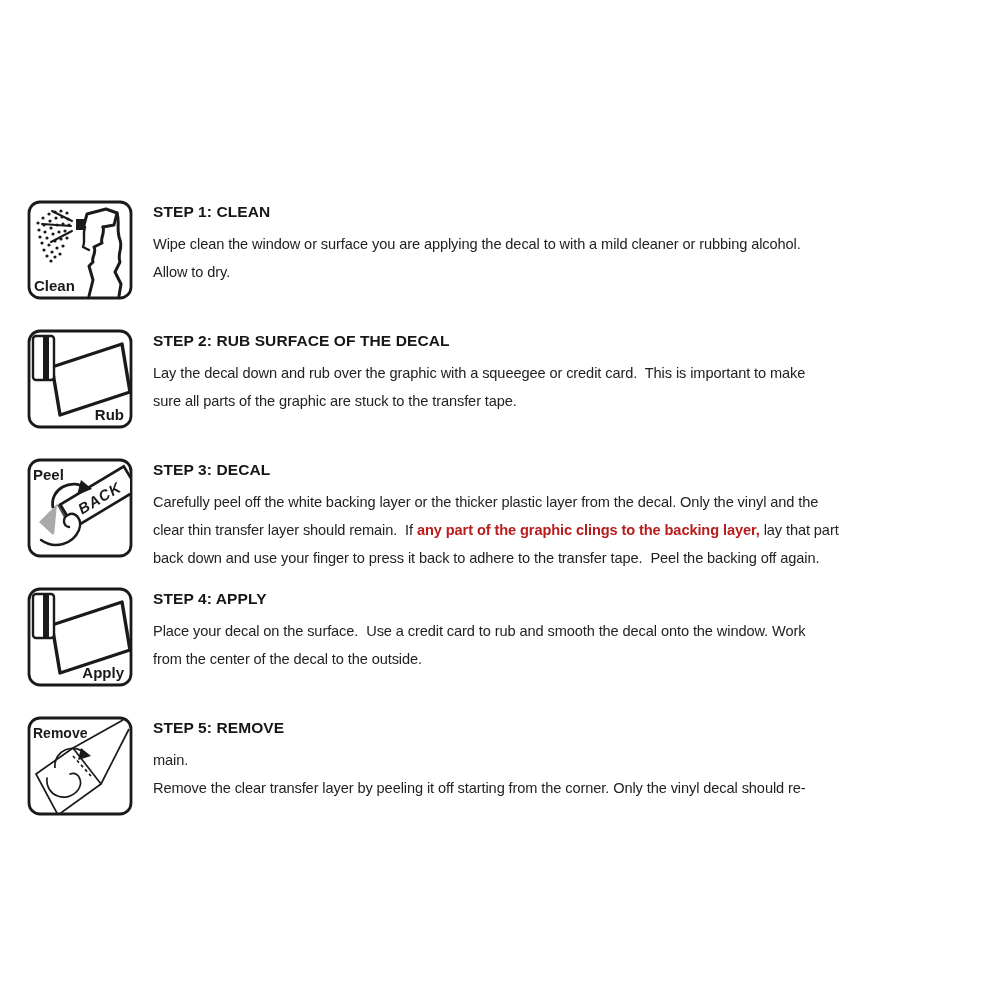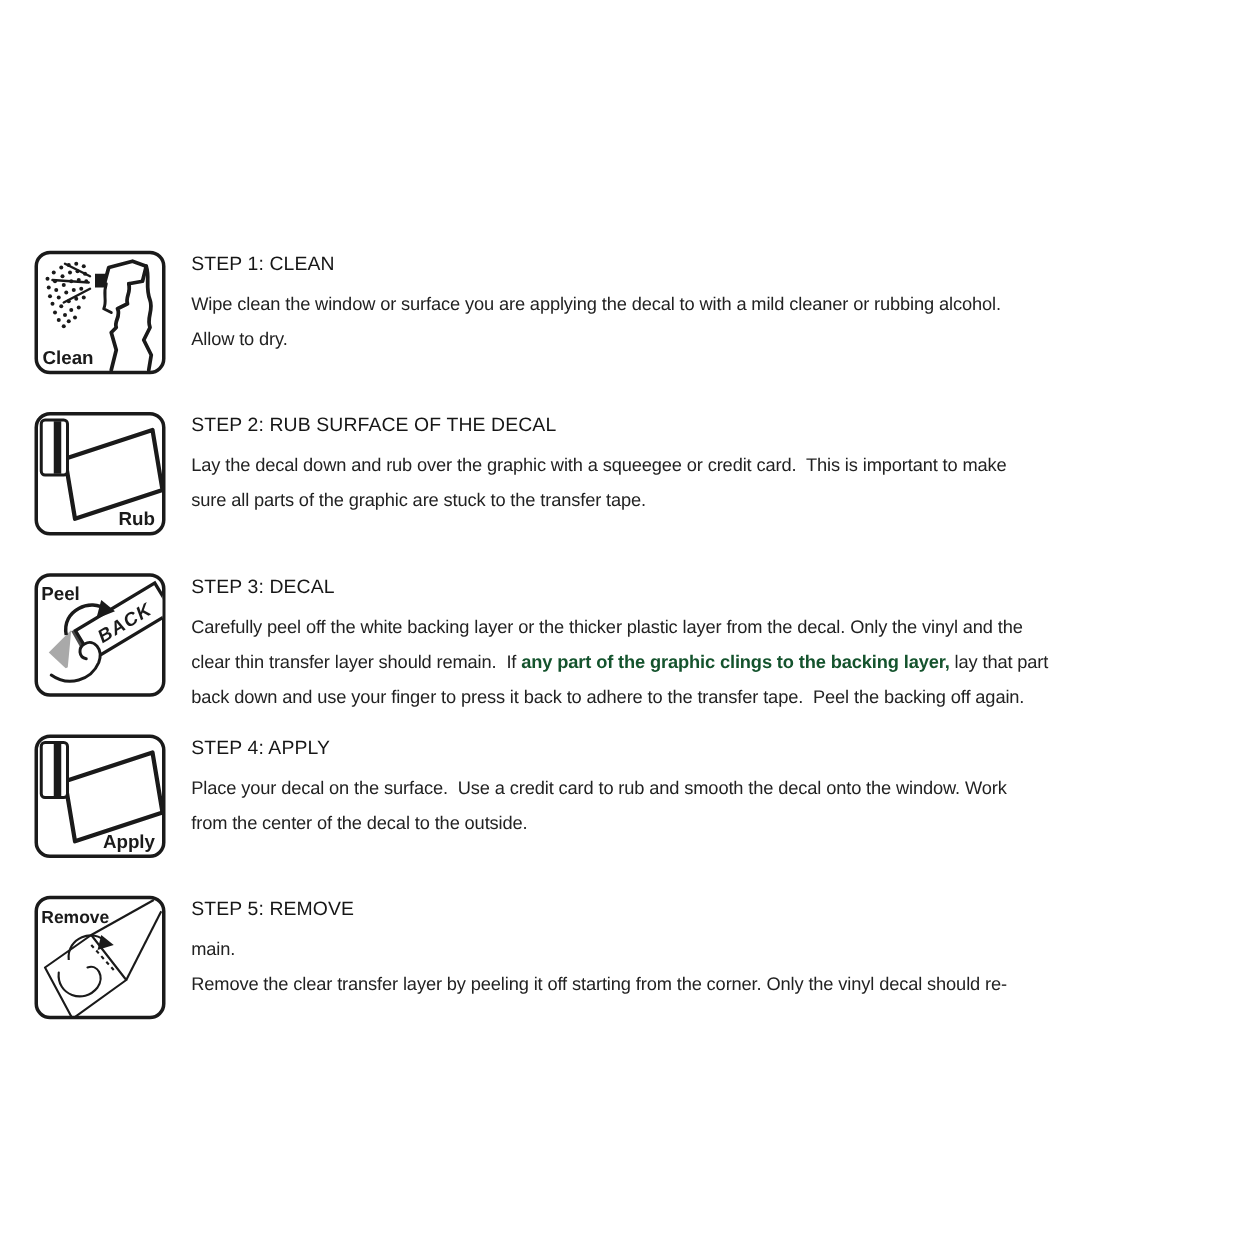--- a/index.html
+++ b/index.html
@@ -6,26 +6,26 @@
   .page{
     width:1000px;height:1000px;position:relative;background:#ffffff;
     font-family:"Liberation Sans",sans-serif;color:#1f1f1f;overflow:hidden;
   }
   .steps{position:absolute;left:27px;top:200px;width:946px;}
   .step{display:flex;gap:20px;margin-bottom:13px;align-items:flex-start;}
   .iconbox{width:106px;height:116px;flex:0 0 106px;}
   .iconbox svg{display:block;}
   .textcol{flex:1;min-width:0;}
   .heading{
-    font-size:15.5px;font-weight:400;line-height:20px;margin:2px 0 8px 0;
+    font-size:15.5px;font-weight:700;line-height:20px;margin:2px 0 8px 0;
     letter-spacing:.1px;color:#161616;
   }
   .body{margin:0;}
   .line{font-size:14.6px;line-height:28px;white-space:pre;letter-spacing:-.1px;color:#222;}
-  .b{font-weight:700;color:#14532d;}
+  .b{font-weight:700;color:#b91c1c;}
   svg .icon-label{font-family:"Liberation Sans",sans-serif;font-weight:700;fill:#1a1a1a;}
   svg .icon-overlay{font-family:"Liberation Sans",sans-serif;font-weight:700;font-style:italic;fill:#1a1a1a;}
 </style>
 </head>
 <body>
 
 <div class="page">
   <div class="steps">
   <section class="step">
     <div class="iconbox">

